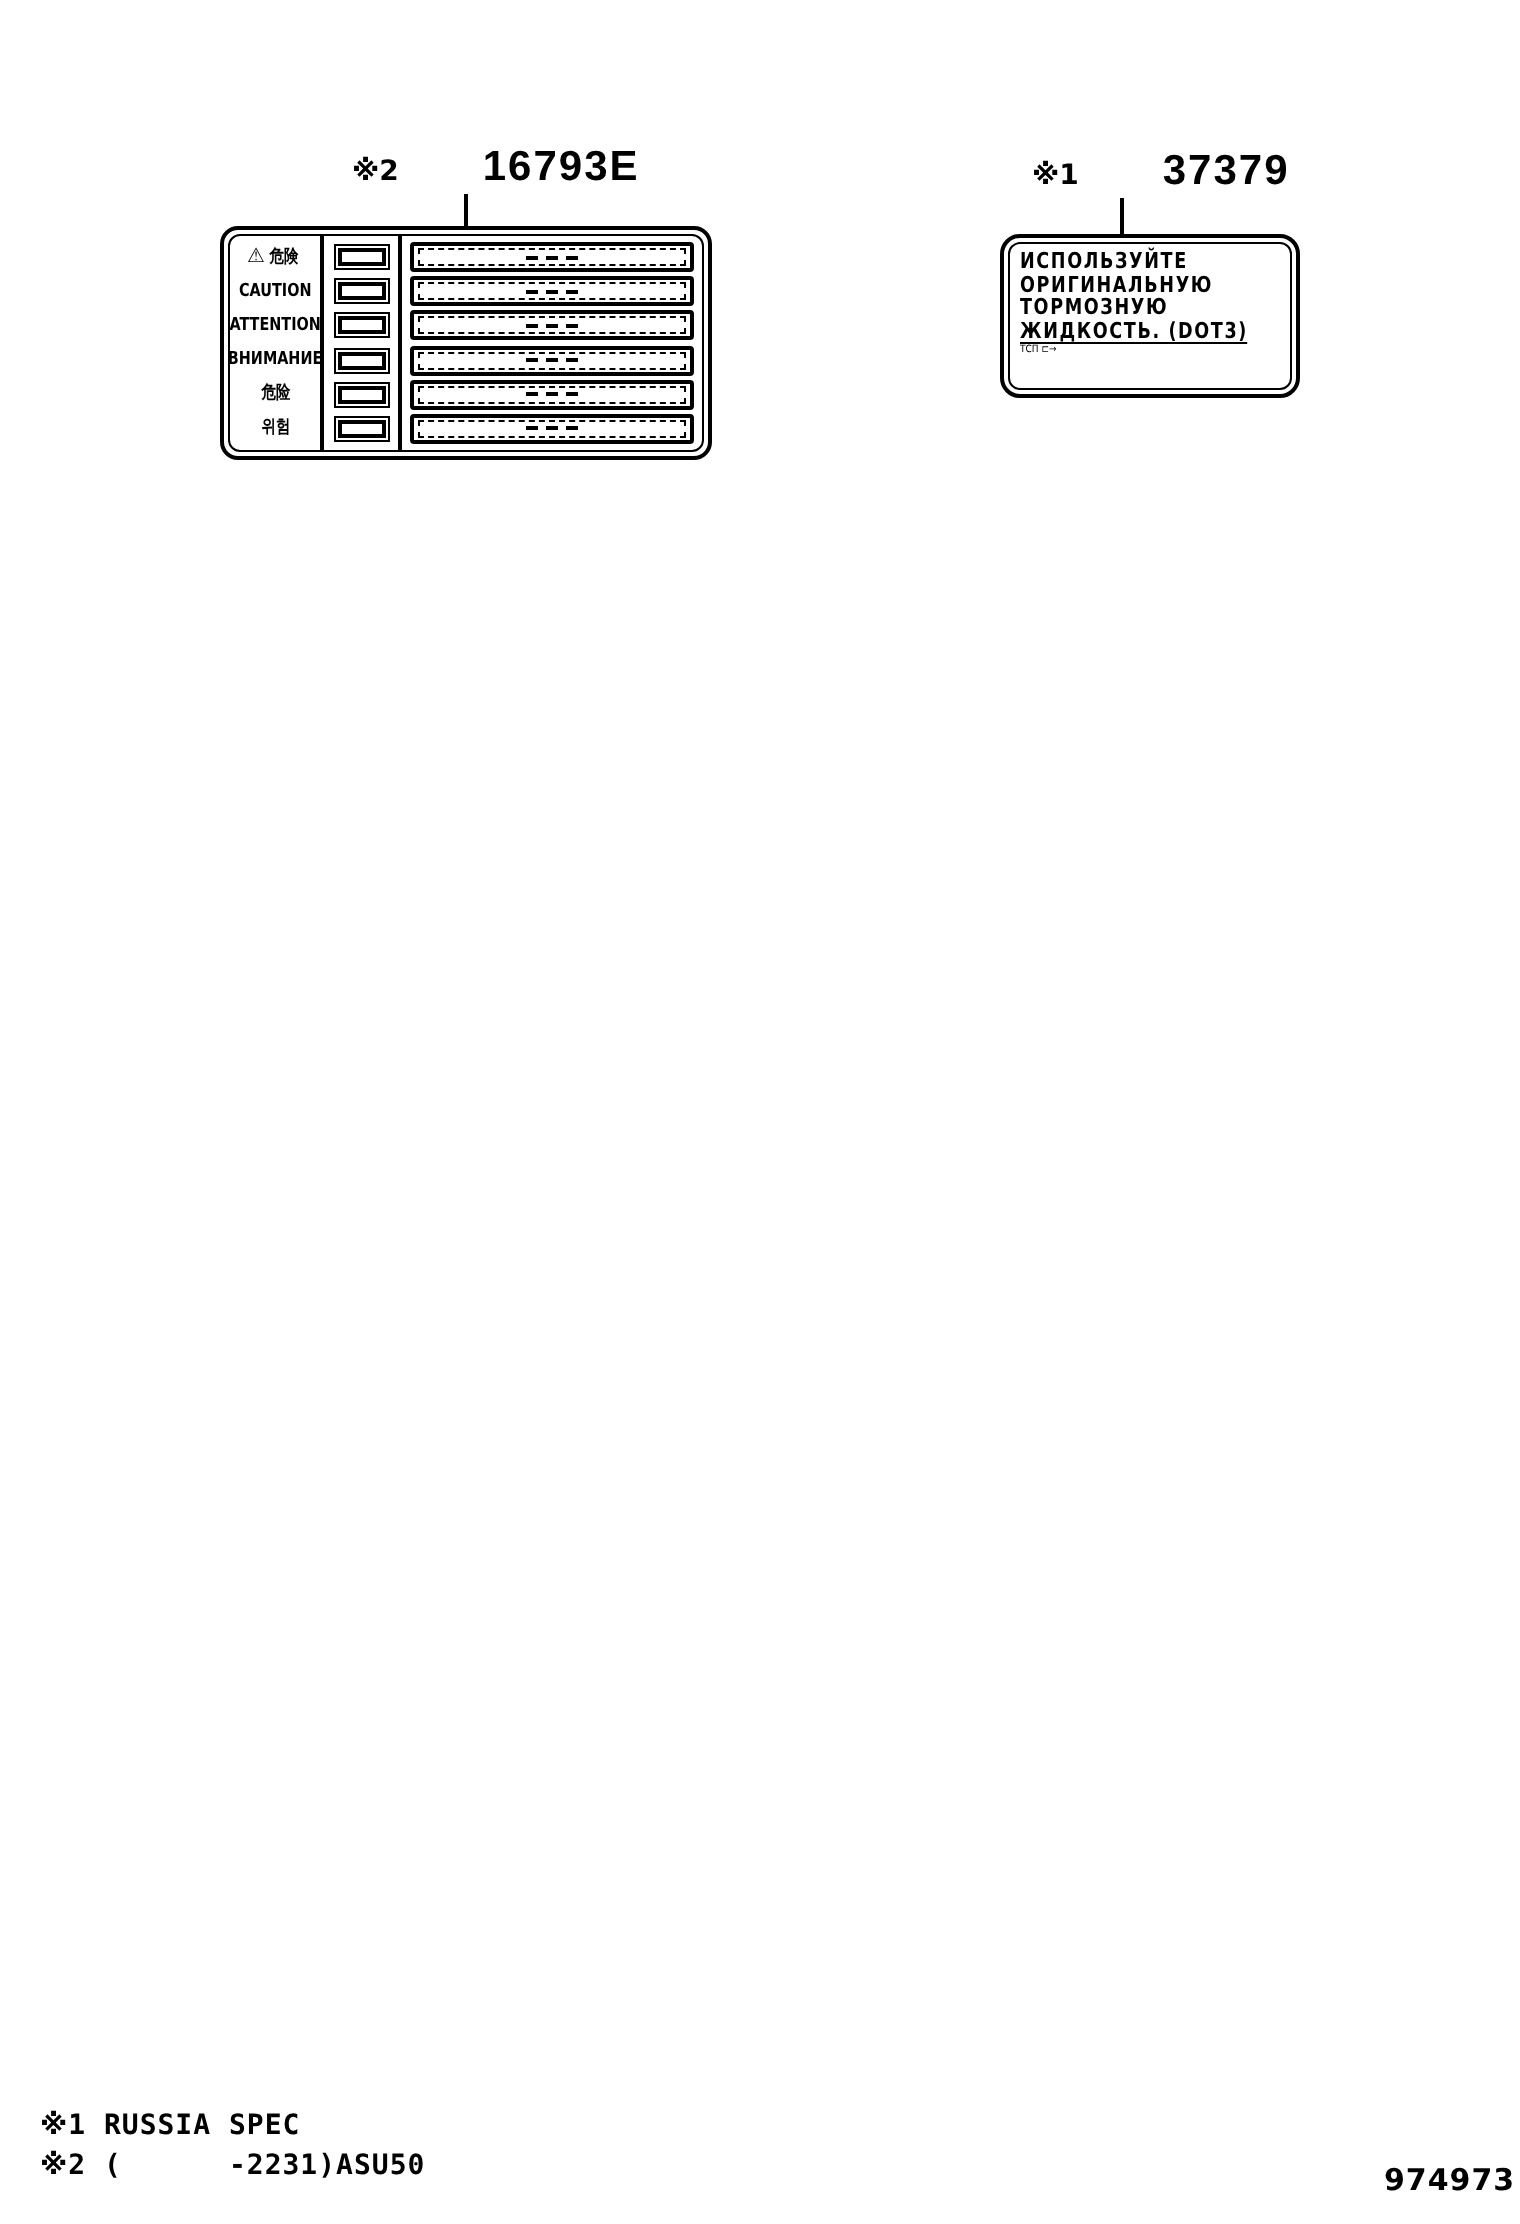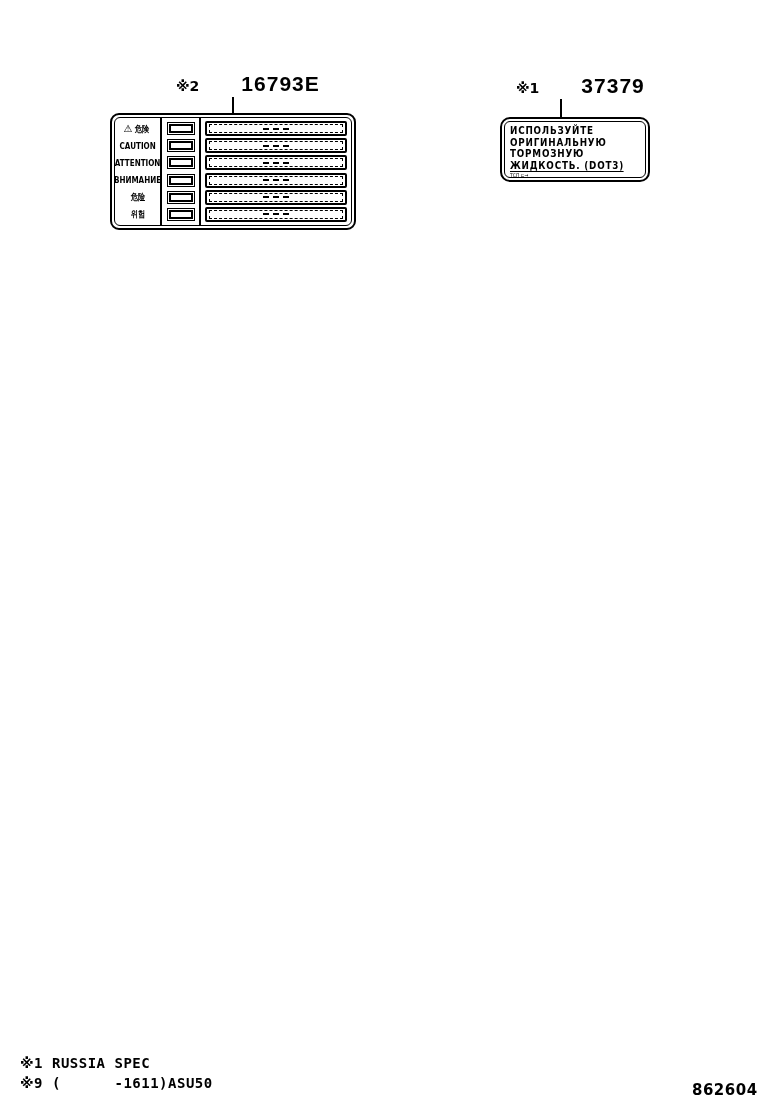--- a/index.html
+++ b/index.html
@@ -49,21 +49,21 @@
   }
   .long-box { height:15px; border:2px solid #000; border-radius:2px; padding:1px 2px; box-sizing:border-box; }
   .long-dashed { width:100%; height:100%; border:1px dashed #000; box-sizing:border-box; position:relative; }
   .long-dashed::after {
     content:""; position:absolute; left:50%; top:50%; transform:translate(-50%,-50%);
     width:26px; border-top:2px dashed #000;
   }
 
   
   .fluid-label {
-    position:absolute; left:500px; top:117px; width:150px; height:65px;
+    position:absolute; left:500px; top:117px; width:150px; height:82px;
     border:2px solid #000; border-radius:10px; padding:2px; box-sizing:border-box;
   }
   .fluid-inner {
     width:100%; height:100%; border:1px solid #000; border-radius:6px;
     padding:3px 2px 1px 5px; box-sizing:border-box; overflow:hidden;
   }
   .fluid-line {
     font-family:"DejaVu Sans", sans-serif; font-weight:bold; font-size:11px;
     line-height:11.5px; letter-spacing:1px; white-space:nowrap;
     transform:scaleX(0.8); transform-origin:0 50%; width:max-content;
@@ -174,17 +174,17 @@
     <div class="fluid-inner">
       <div class="fluid-line">ИСПОЛЬЗУЙТЕ</div>
       <div class="fluid-line">ОРИГИНАЛЬНУЮ</div>
       <div class="fluid-line">ТОРМОЗНУЮ</div>
       <div class="fluid-line underlined">ЖИДКОСТЬ. (DOT3)</div>
       <div class="stamp">ТСП ⊏→</div>
     </div>
   </div>
 
   <div class="footnote footnote-1">※1 RUSSIA SPEC</div>
-  <div class="footnote footnote-2">※9 (      -1611)ASU50</div>
+  <div class="footnote footnote-2">※2 (      -2231)ASU50</div>
 
-  <div class="page-number">862604</div>
+  <div class="page-number">974973</div>
 
 </div>
 
 </body></html>

